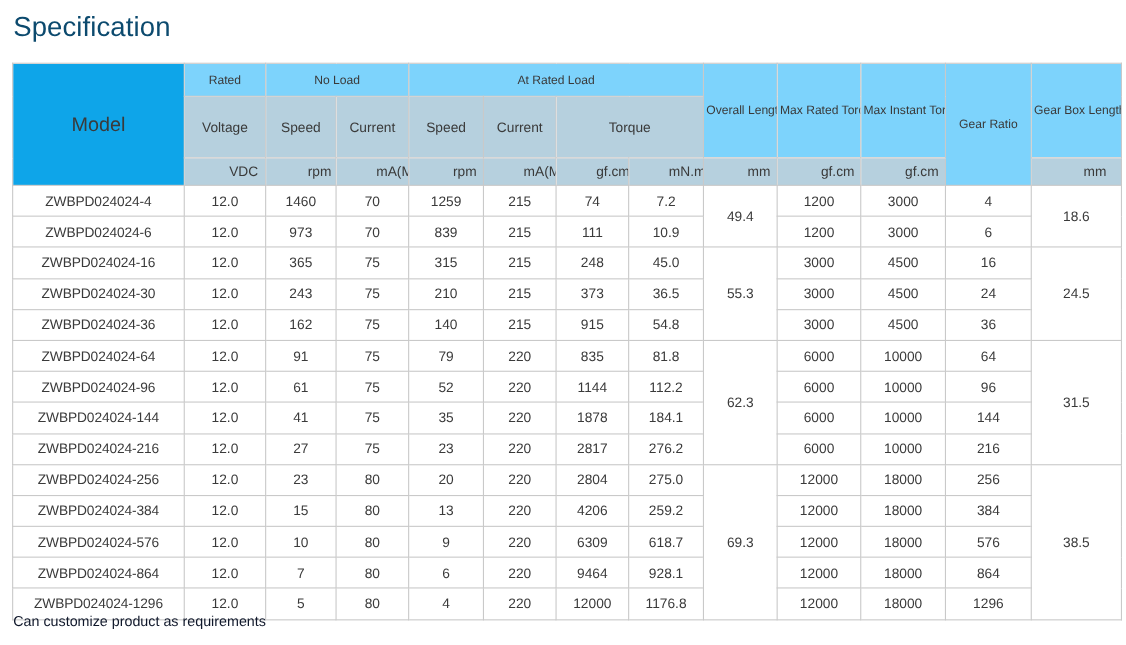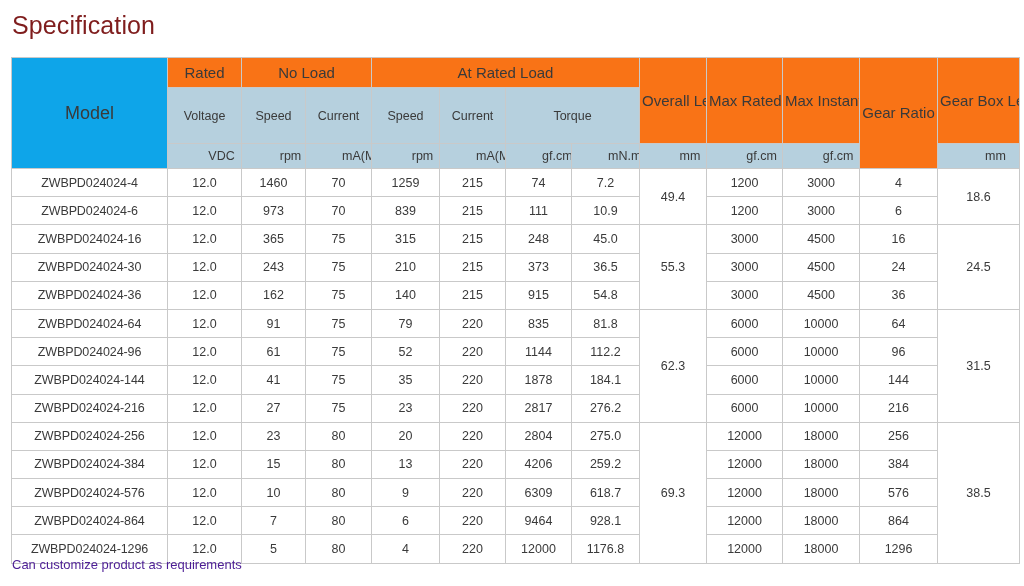--- a/index.html
+++ b/index.html
@@ -24,21 +24,21 @@
     box-sizing: border-box;
   }
 
   .page-title {
     position: absolute;
     left: 12px;
     top: 8px;
     font-size: 25px;
     font-weight: 400;
     letter-spacing: 0.1px;
-    color: #7f1d1d;
+    color: #0c4a6e;
     line-height: 34px;
     white-space: nowrap;
   }
 
   .table-wrap {
     position: absolute;
     left: 11px;
     top: 57px;
     width: 1008px;
   }
@@ -57,22 +57,22 @@
     text-align: center;
     vertical-align: middle;
     font-weight: normal;
     color: #3a3a3a;
     overflow: hidden;
     white-space: nowrap;
   }
 
   
   th.h-gray {
-    background: #f97316;
-    font-size: 15px;
+    background: #7dd3fc;
+    font-size: 11px;
     line-height: 14px;
     color: #3a3a3a;
   }
   th.h-blue {
     background: #b6d0de;
     font-size: 12.5px;
     line-height: 14px;
     color: #333b40;
   }
   th.h-model {
@@ -103,21 +103,21 @@
   td.merged {
     border-left: 1px solid #c9c9c9;
     border-right: 1px solid #c9c9c9;
   }
 
   .footnote {
     position: absolute;
     left: 12px;
     top: 556px;
     font-size: 13px;
-    color: #4c1d95;
+    color: #0f172a;
     line-height: 18px;
     white-space: nowrap;
   }
 </style>
 </head>
 <body>
 
 <div class="page">
 
   <div class="page-title">Specification</div>

